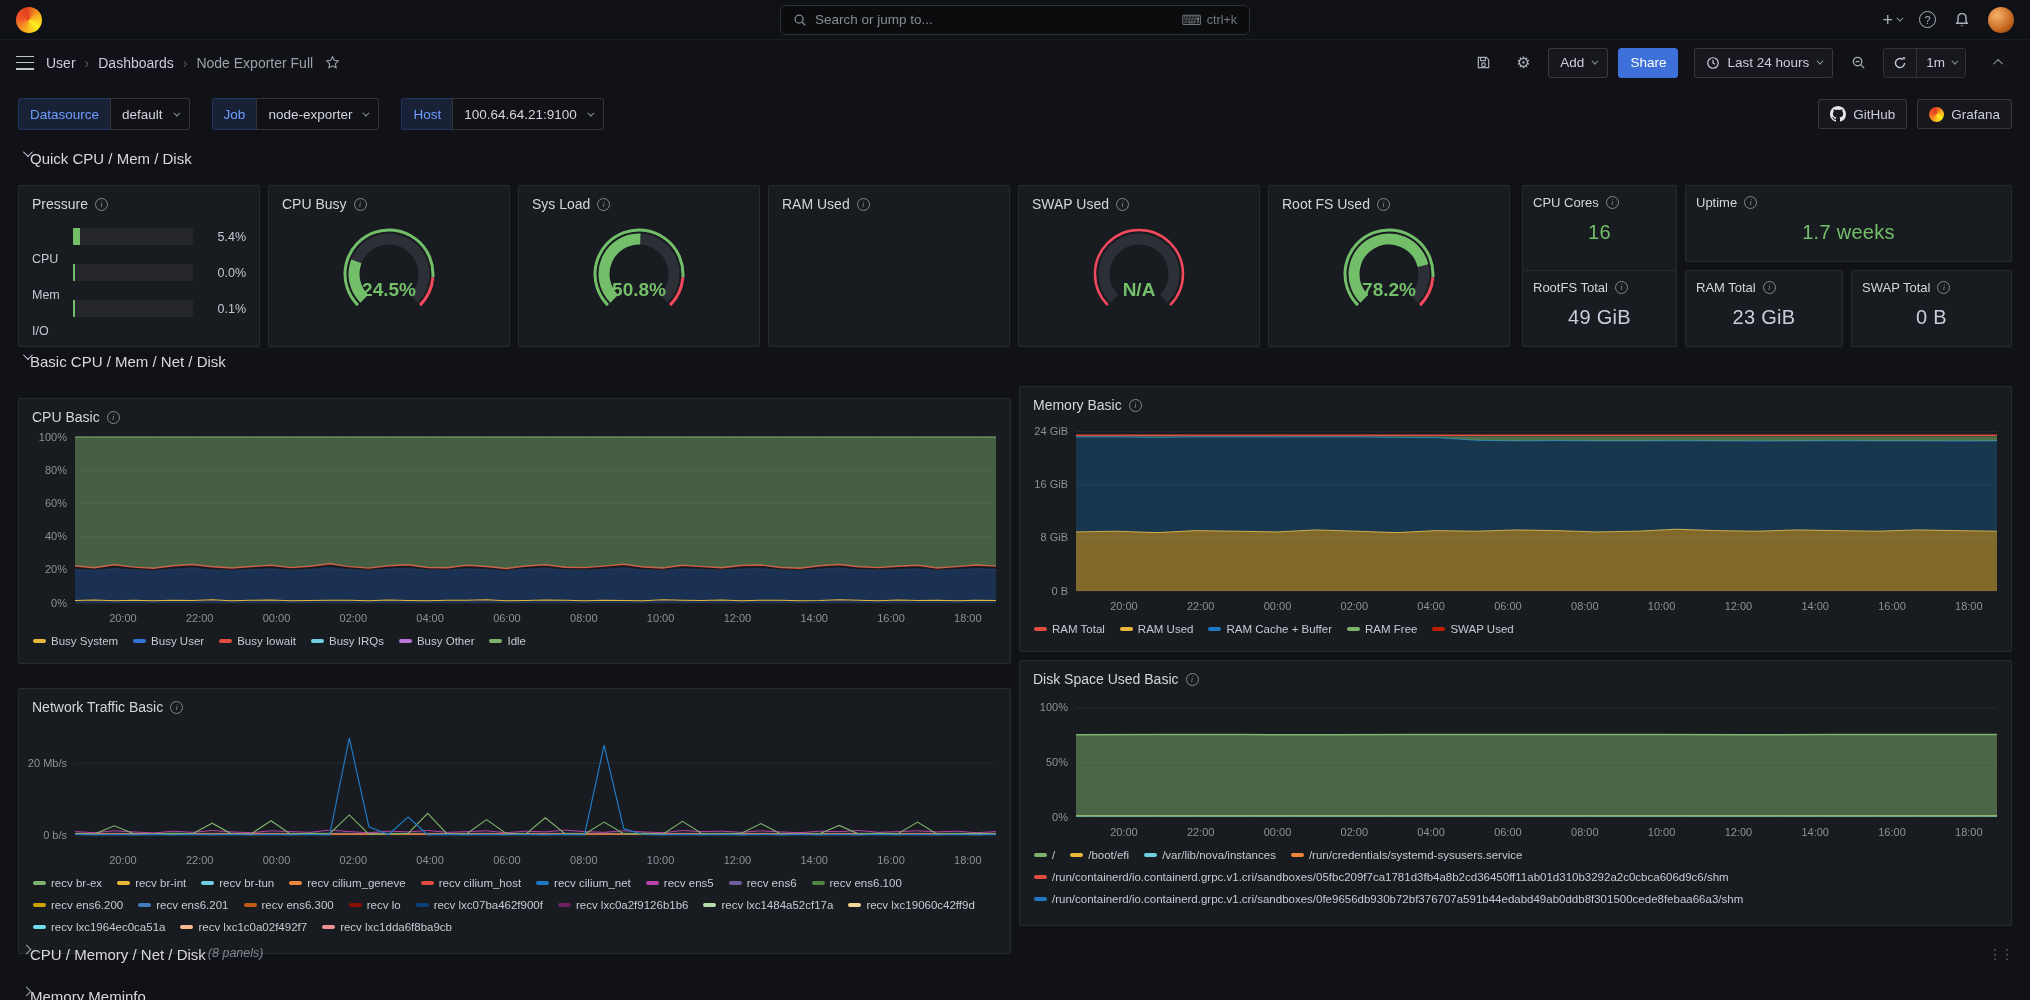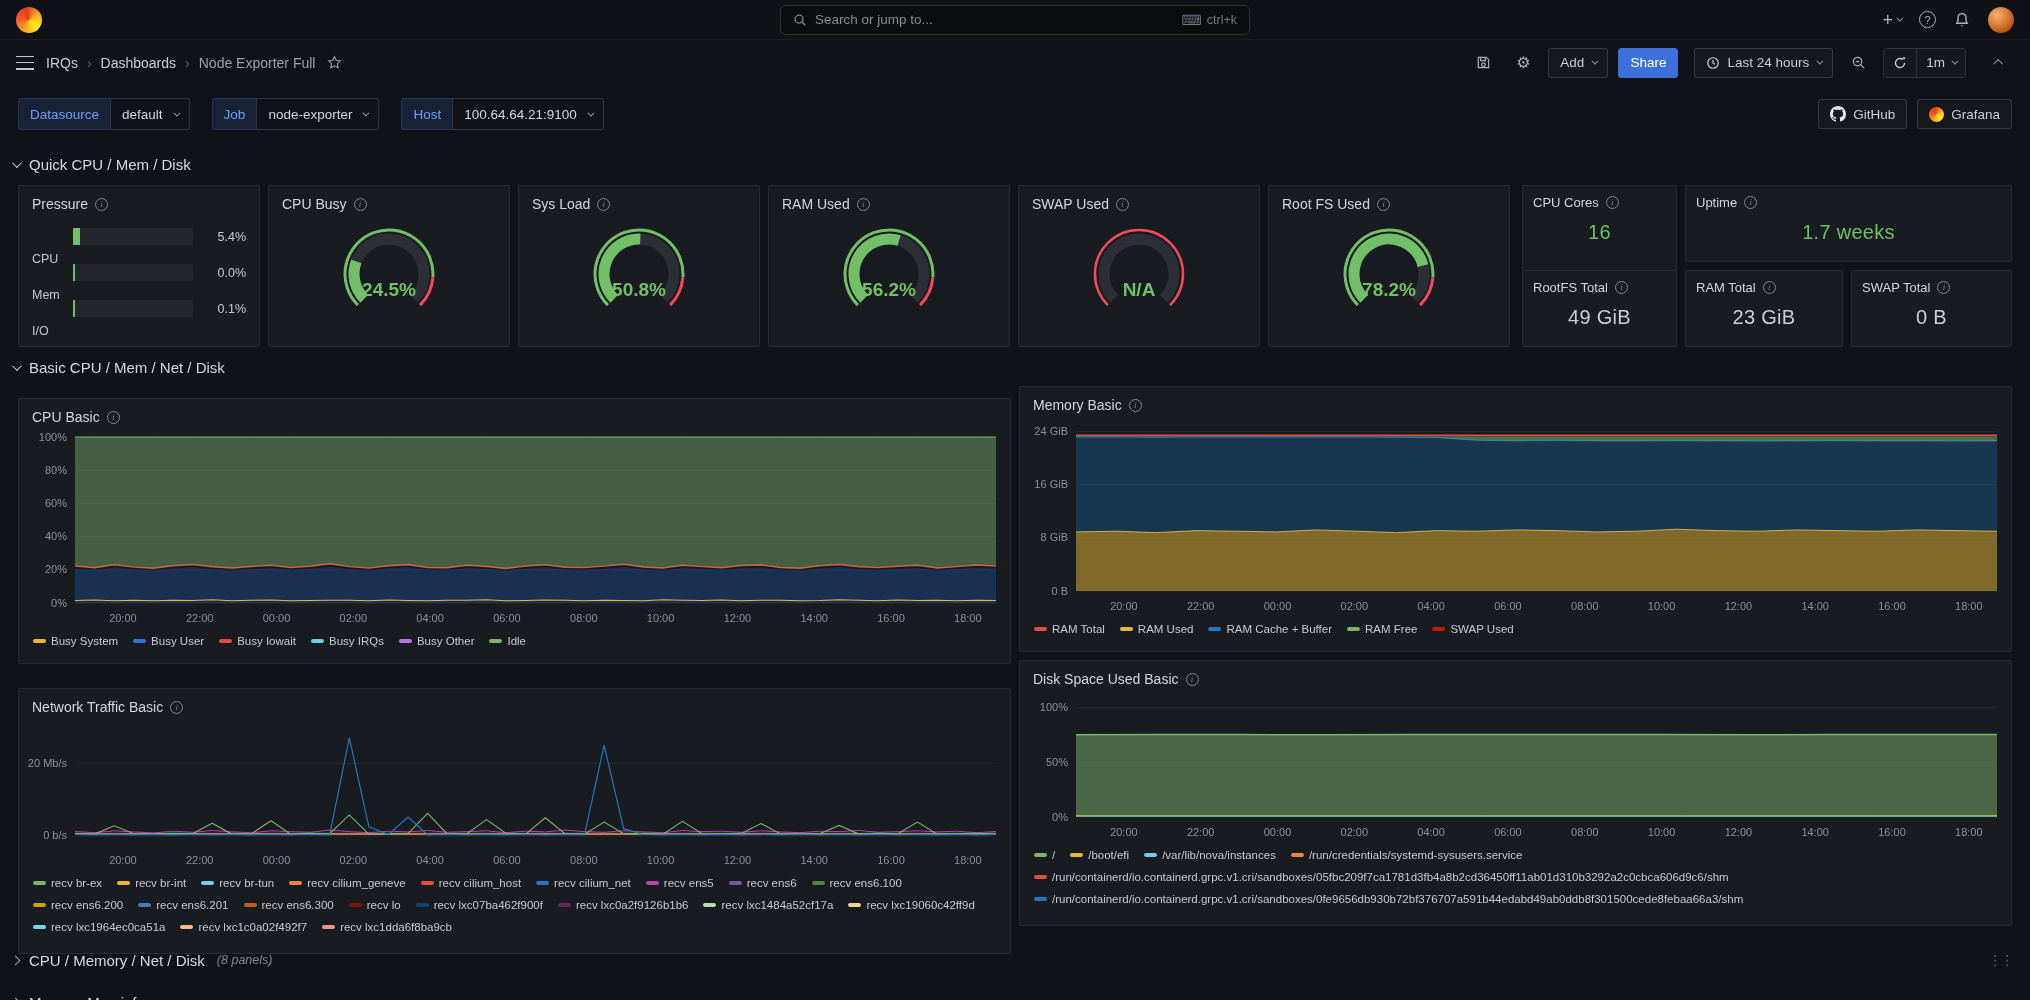--- a/index.html
+++ b/index.html
@@ -61,21 +61,21 @@
   .varlabel { display:flex; align-items:center; padding:7px 11px; font-size:13.5px; color:#6e9fff;
     background:rgba(61,113,217,0.16); border:1px solid rgba(61,113,217,0.25); border-right:none; border-radius:3px 0 0 3px; }
   .varselect { display:flex; align-items:center; gap:10px; padding:0 11px; font-size:13.5px; color:#d4d5dc;
     background:#101218; border:1px solid rgba(204,204,220,0.18); border-radius:0 3px 3px 0; cursor:pointer; }
   .vars-right { margin-left:auto; display:flex; gap:10px; }
   .gh-icon { width:16px; height:16px; fill:#e4e5e9; }
   .graf-mini { width:15px; height:15px; border-radius:50%;
     background:conic-gradient(from 130deg,#fcee1f,#f8a91f,#f05a28,#e33f1e,#f8a91f,#fcee1f); }
 
   
-  .row-header { position:absolute; left:12px; right:18px; height:28px; display:flex; align-items:center; gap:10px; cursor:pointer; }
+  .row-header { position:absolute; left:23px; right:18px; height:28px; display:flex; cursor:pointer; }
   .row-title { font-size:15px; font-weight:500; color:#d8d9dd; }
   .row-count { font-size:12.5px; font-style:italic; color:#81858d; margin-left:2px; }
   .drag-dots { margin-left:auto; color:#5c5f66; font-size:14px; letter-spacing:-2px; cursor:grab; }
 
   
   .panel { position:absolute; background:#181b1f; border:1px solid rgba(204,204,220,0.09); border-radius:2px; }
   .panel-header { display:flex; align-items:center; gap:7px; padding:8px 13px 2px; height:30px; }
   .panel-title { font-size:14px; color:#d5d6dc; white-space:nowrap; }
   .panel-title.sm { font-size:13px; }
   .info-icon { width:13px; height:13px; border:1px solid #83868e; border-radius:50%; color:#83868e;
@@ -140,21 +140,21 @@
     </div>
   </header>
 
   <div class="crumbbar">
     <span class="burger">
         <i></i>
         <i></i>
         <i></i>
       </span>
     <nav class="crumbs">
-      <span class="crumb">IRQs</span>
+      <span class="crumb">User</span>
       <span class="crumb-sep">›</span>
       <span class="crumb">Dashboards</span>
       <span class="crumb-sep">›</span>
       <span class="crumb current">Node Exporter Full</span>
     </nav>
     <span class="star-btn">
       <svg viewBox="0 0 16 16" width="15" height="15" fill="none" stroke="currentColor" stroke-width="1.2">
           <path d="M8 1.8l1.9 3.9 4.3.6-3.1 3 .7 4.3L8 11.6l-3.8 2 .7-4.3-3.1-3 4.3-.6z"></path>
         </svg>
     </span>
@@ -308,29 +308,20 @@
           <path d="M 43.89 83.11 A 44 44 0 1 1 118.86 55.45" stroke="#73BF69" stroke-width="3" fill="none"></path>
           <path d="M 118.86 55.45 A 44 44 0 0 1 106.11 83.11" stroke="#F2495C" stroke-width="3" fill="none"></path>
           <text x="75" y="74" text-anchor="middle" fill="#73BF69" font-size="19" font-weight="600">50.8%</text>
         </svg>
       </div>
   </div>
   <div class="panel" style="left:768px;top:185px;width:242px;height:162px">
     <div class="panel-header">
         <span class="panel-title">RAM Used</span>
         <span class="info-icon">i</span>
-      </div>
-    <div class="gauge-body">
-        <svg width="150" height="100" viewBox="0 0 150 100">
-          <path d="M 50.25 76.75 A 35 35 0 1 1 99.75 76.75" stroke="#2c2f36" stroke-width="11" fill="none"></path>
-          <path d="M 50.25 76.75 A 35 35 0 0 1 85.08 18.48" stroke="#73BF69" stroke-width="11" fill="none"></path>
-          <path d="M 43.89 83.11 A 44 44 0 1 1 118.86 55.45" stroke="#73BF69" stroke-width="3" fill="none"></path>
-          <path d="M 118.86 55.45 A 44 44 0 0 1 106.11 83.11" stroke="#F2495C" stroke-width="3" fill="none"></path>
-          <text x="75" y="74" text-anchor="middle" fill="#73BF69" font-size="19" font-weight="600">56.2%</text>
-        </svg>
       </div>
   </div>
   <div class="panel" style="left:1018px;top:185px;width:242px;height:162px">
     <div class="panel-header">
         <span class="panel-title">SWAP Used</span>
         <span class="info-icon">i</span>
       </div>
     <div class="gauge-body">
         <svg width="150" height="100" viewBox="0 0 150 100">
           <path d="M 50.25 76.75 A 35 35 0 1 1 99.75 76.75" stroke="#2c2f36" stroke-width="11" fill="none"></path>

